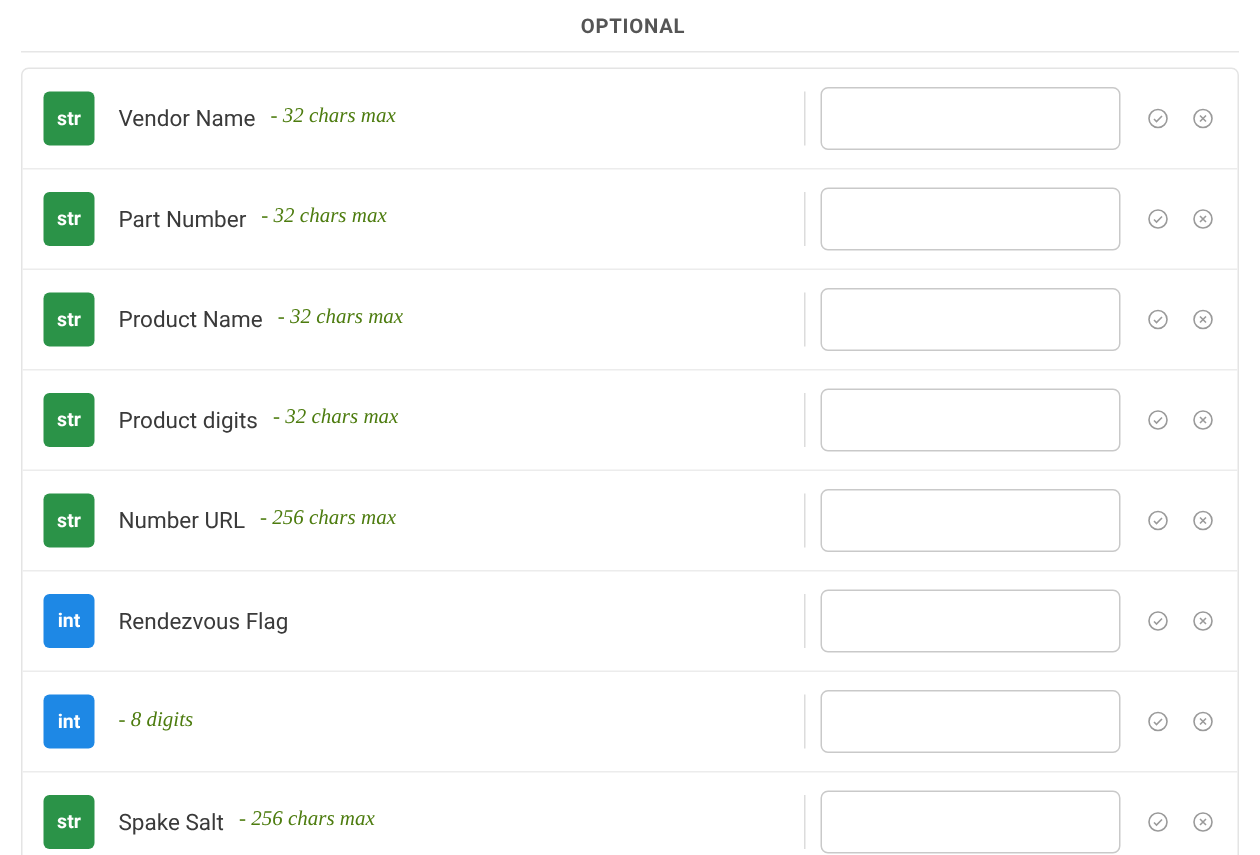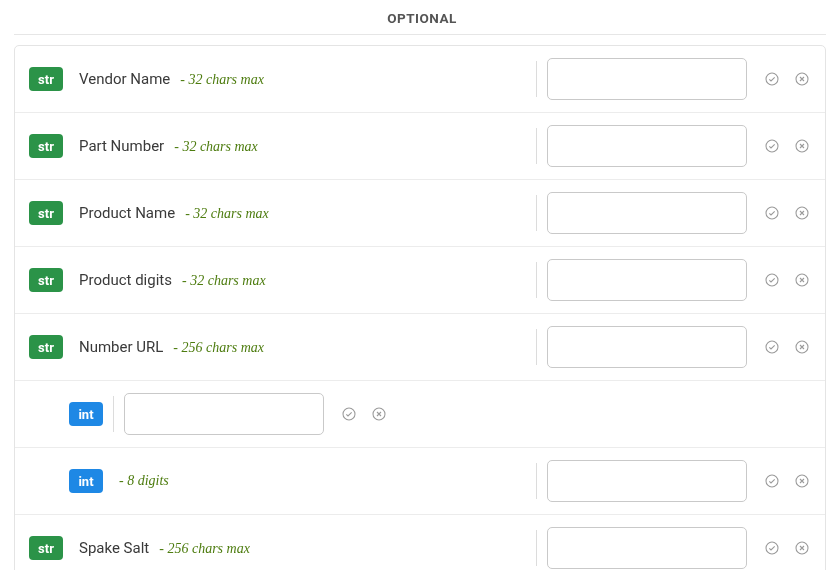--- a/index.html
+++ b/index.html
@@ -35,34 +35,34 @@
     align-items: center;
     padding: 12px 14px;
     border-bottom: 1px solid #ececec;
     min-height: 66px;
   }
   .row:last-child { border-bottom: none; }
   .type-tag {
     display: inline-flex;
     align-items: center;
     justify-content: center;
-    height: 24px;
+    height: 36px;
     min-width: 34px;
     padding: 0 8px;
     border-radius: 4px;
     color: #fff;
     font-size: 13px;
     font-weight: 700;
     flex: 0 0 auto;
   }
   .type-str { background: #2b9348; }
-  .type-int { background: #1e88e5; margin-left: 40px; }
+  .type-int { background: #1e88e5; }
   .label-area {
     display: flex;
-    align-items: flex-end;
+    align-items: flex-start;
     gap: 10px;
     margin-left: 16px;
     flex: 1 1 auto;
     min-width: 0;
   }
   .field-label {
     color: #3a3a3a;
     font-size: 15px;
   }
   .hint {
@@ -243,20 +243,23 @@
             <svg viewBox="0 0 24 24" fill="none" stroke="currentColor" stroke-width="1.6">
               <circle cx="12" cy="12" r="9"></circle>
               <path d="M9 9l6 6M15 9l-6 6"></path>
             </svg>
           </span>
       </div>
     </div>
 
     <div class="row">
       <span class="type-tag type-int">int</span>
+      <div class="label-area">
+        <span class="field-label">Rendezvous Flag</span>
+      </div>
       <div class="divider"></div>
       <div class="input-cell">
         <input type="text" value="" style="">
       </div>
       <div class="actions">
         <span class="icon-btn">
             <svg viewBox="0 0 24 24" fill="none" stroke="currentColor" stroke-width="1.6">
               <circle cx="12" cy="12" r="9"></circle>
               <path d="M8 12.5l2.5 2.5L16 9.5"></path>
             </svg>

